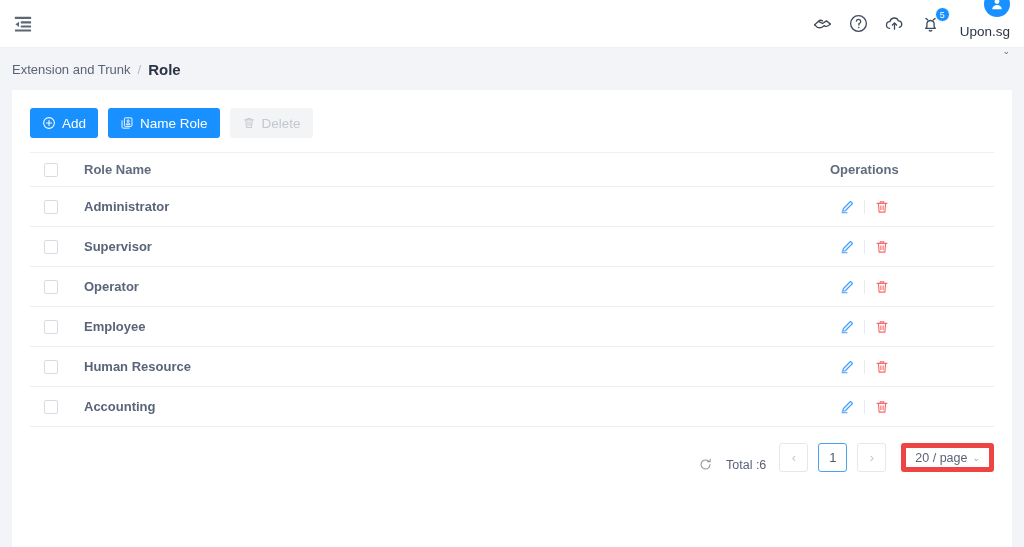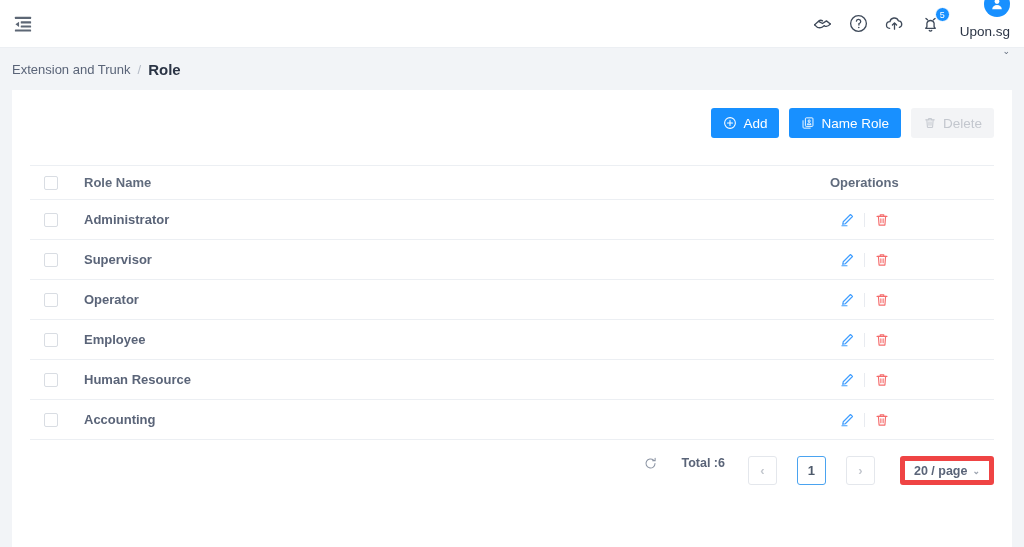--- a/index.html
+++ b/index.html
@@ -100,23 +100,23 @@
   .card {
     margin: 0 12px;
     background: #ffffff;
     height: 540px;
     padding: 18px 18px 0 18px;
   }
 
   
   .toolbar {
     display: flex;
-    align-items: flex-end;
+    align-items: flex-start;
     justify-content: space-between;
-    margin-bottom: 27px;
+    margin-bottom: 14px;
     flex-direction: column;
   }
   .btn-group { display: flex; gap: 10px; }
   .btn {
     height: 30px;
     border: none;
     border-radius: 3px;
     display: inline-flex;
     align-items: center;
     gap: 6px;
@@ -202,25 +202,24 @@
     cursor: pointer;
   }
   .op-divider {
     width: 1px; height: 14px;
     background: #e8ebf0;
   }
 
   
   .pagination {
     display: flex;
-    align-items: flex-start;
+    align-items: flex-end;
     justify-content: flex-end;
-    gap: 20px;
+    gap: 10px;
     padding: 16px 0 0 0;
-    font-weight: bold;
   }
   .refresh-btn {
     cursor: pointer;
     color: #8c95a4;
     display: flex;
     align-items: center;
     margin-right: 3px;
   }
   .total-text {
     font-size: 12.5px;

